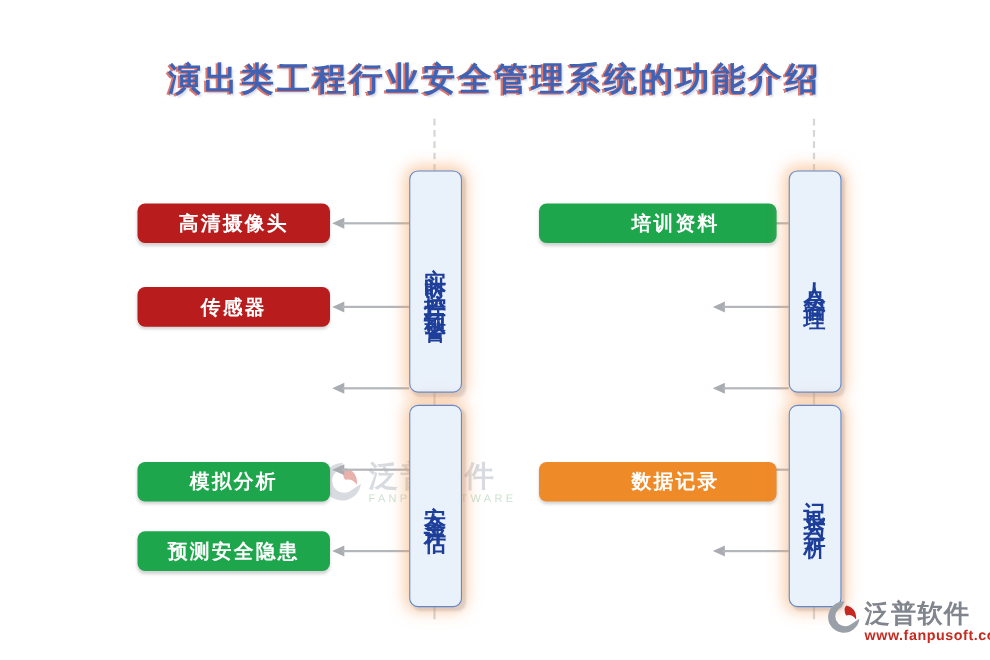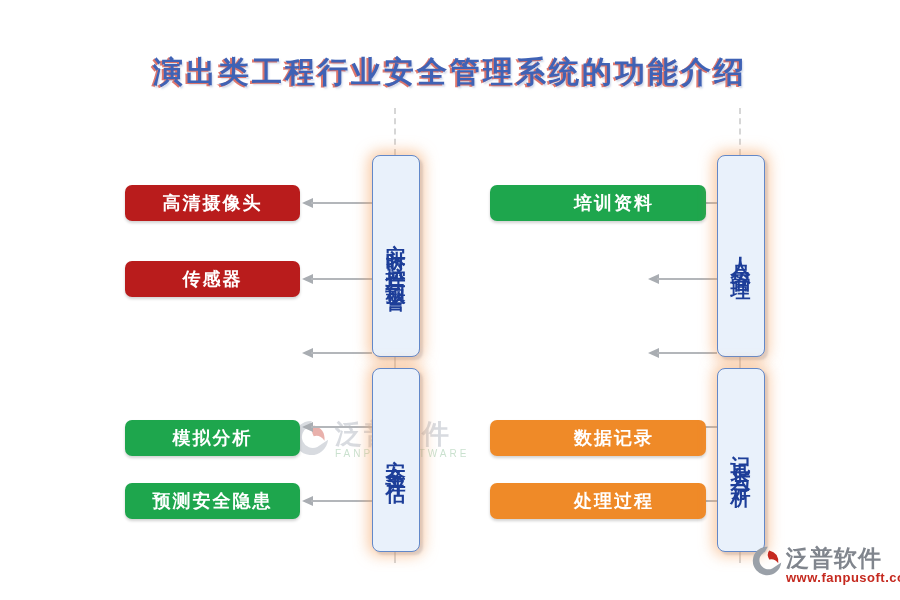--- a/index.html
+++ b/index.html
@@ -125,23 +125,20 @@
   <div class="arrow l a2"></div>
   <div class="arrow l a3"></div>
   <div class="arrow l a4"></div>
 
   <div class="btn r row0" data-color="green">
     <span>培训资料</span>
   </div>
   <div class="btn r row3" data-color="orange">
     <span>数据记录</span>
   </div>
-  <div class="btn r row4" data-color="orange">
-    <span>处理过程</span>
-  </div>
 
   <div class="vbox r t">
     <span>人员管理</span>
   </div>
   <div class="vbox r b">
     <span>记录与分析</span>
   </div>
 
   <div class="arrow r a0"></div>
   <div class="arrow r a1"></div>

